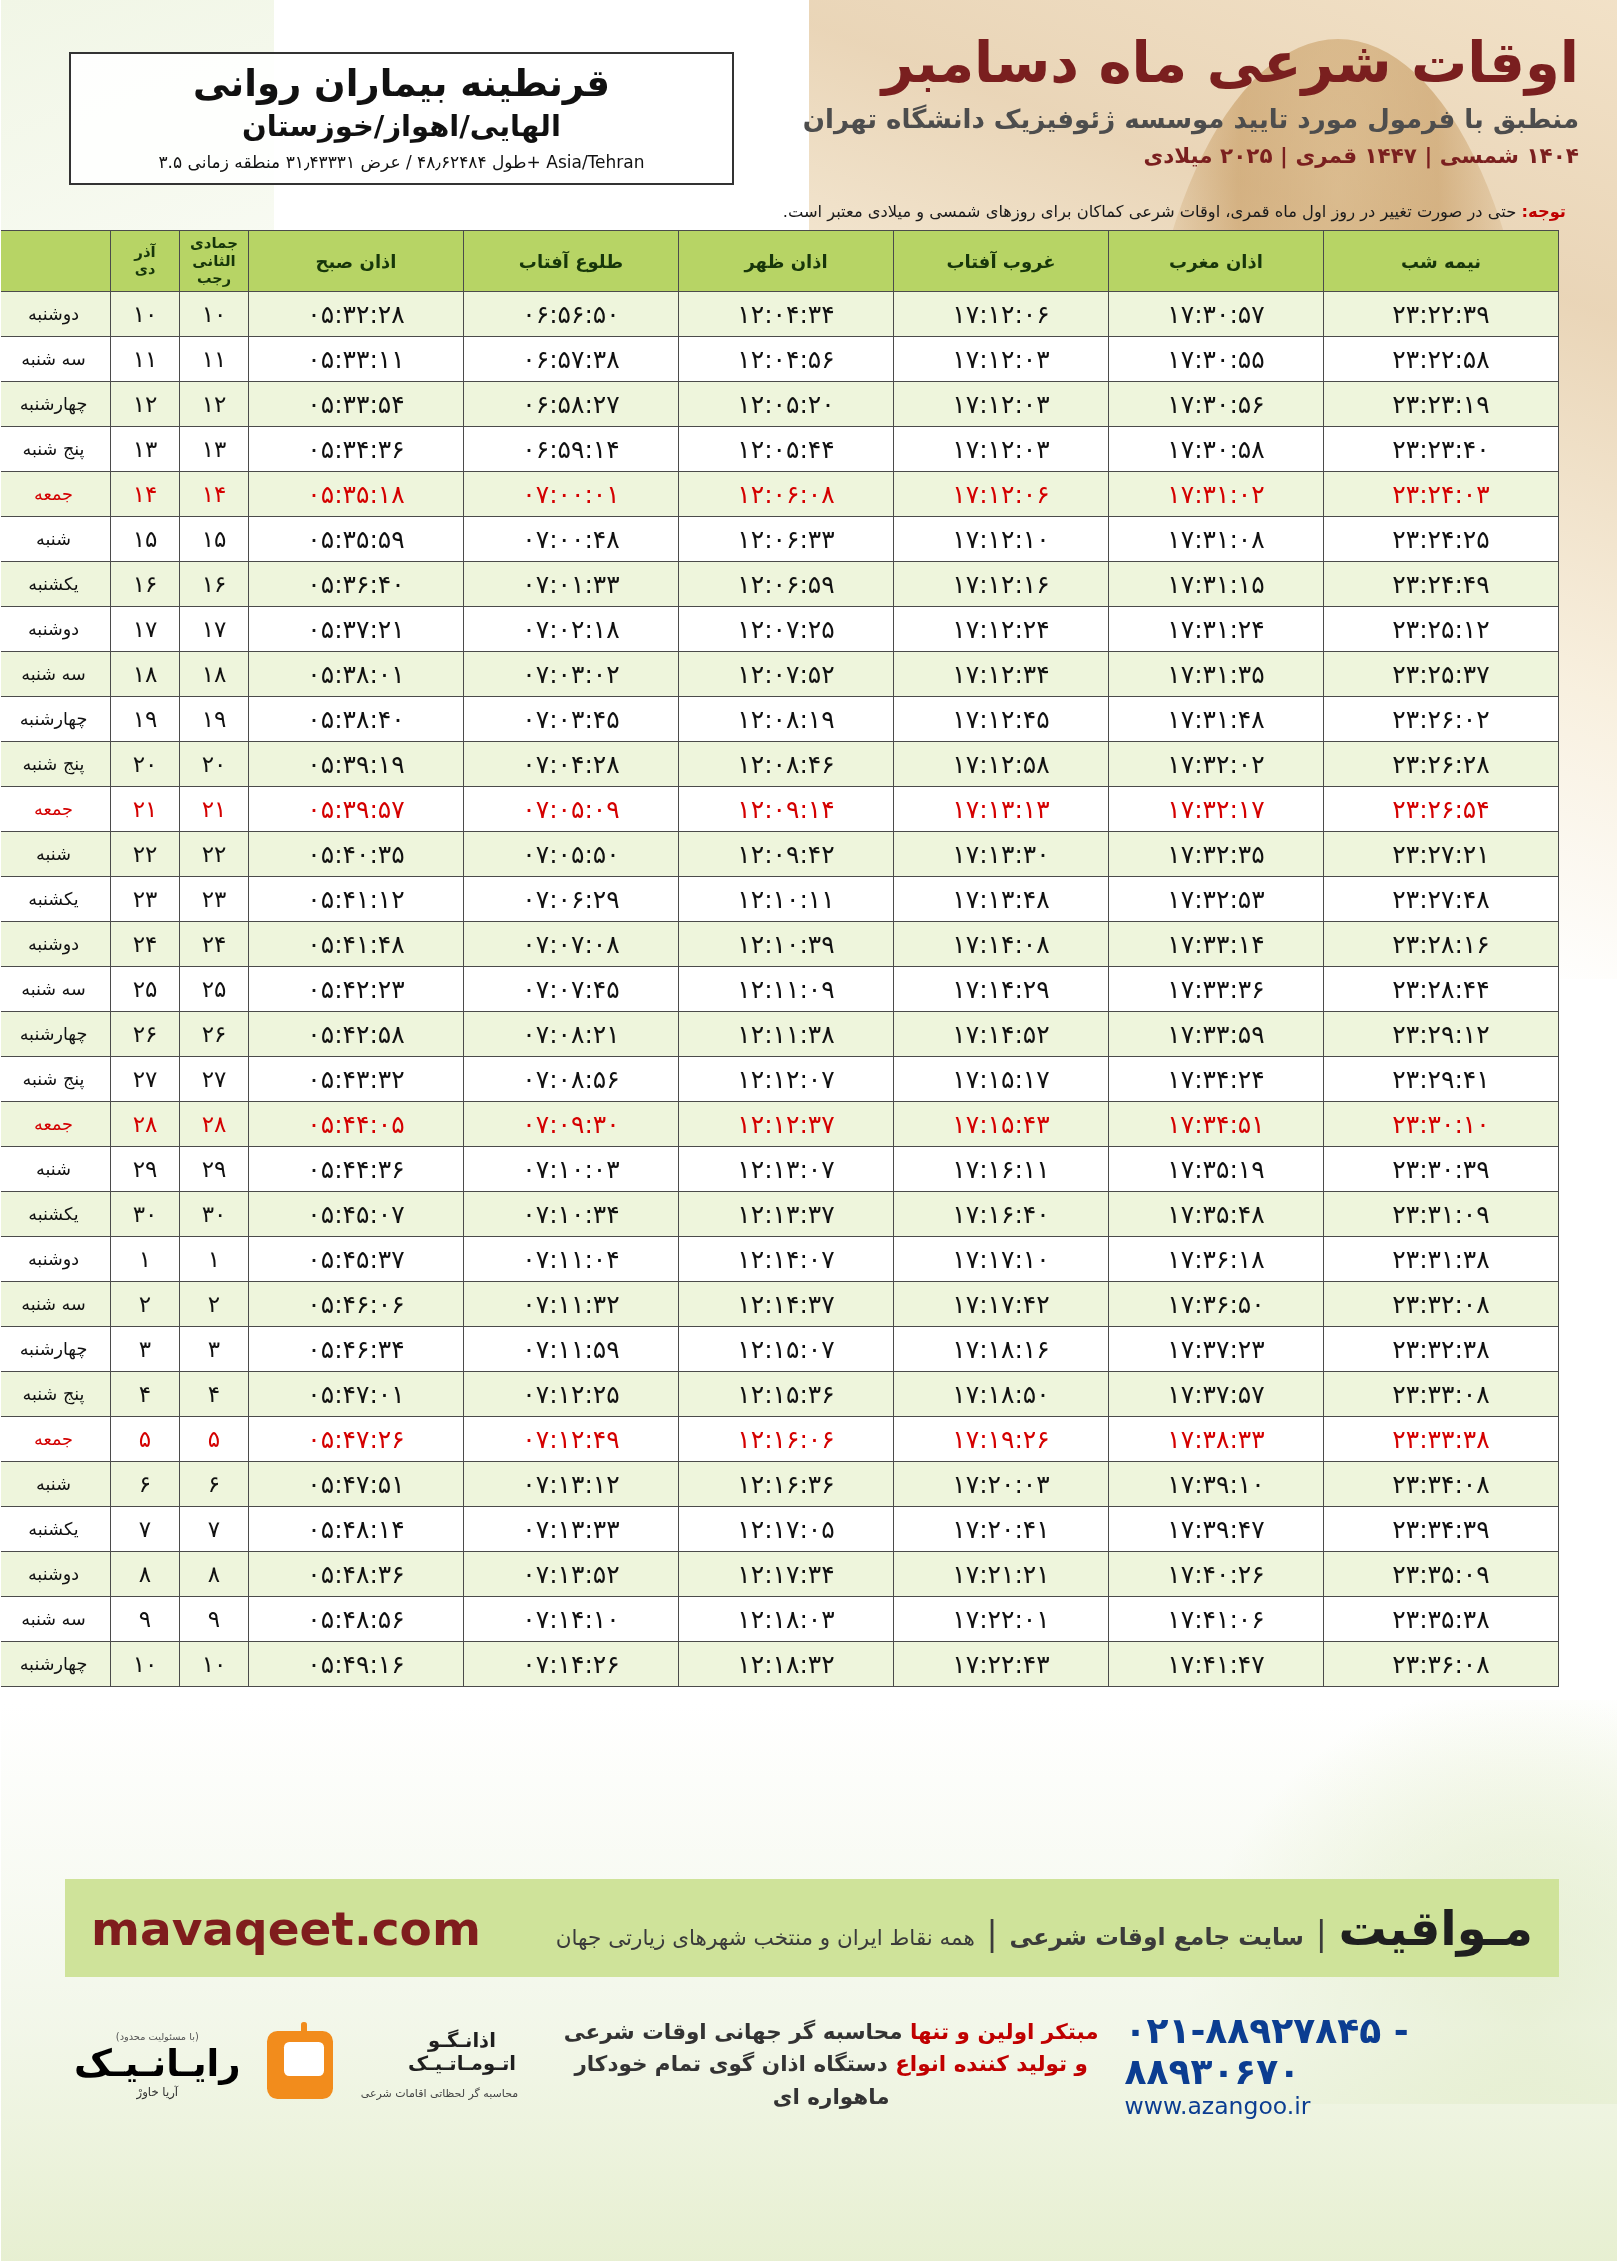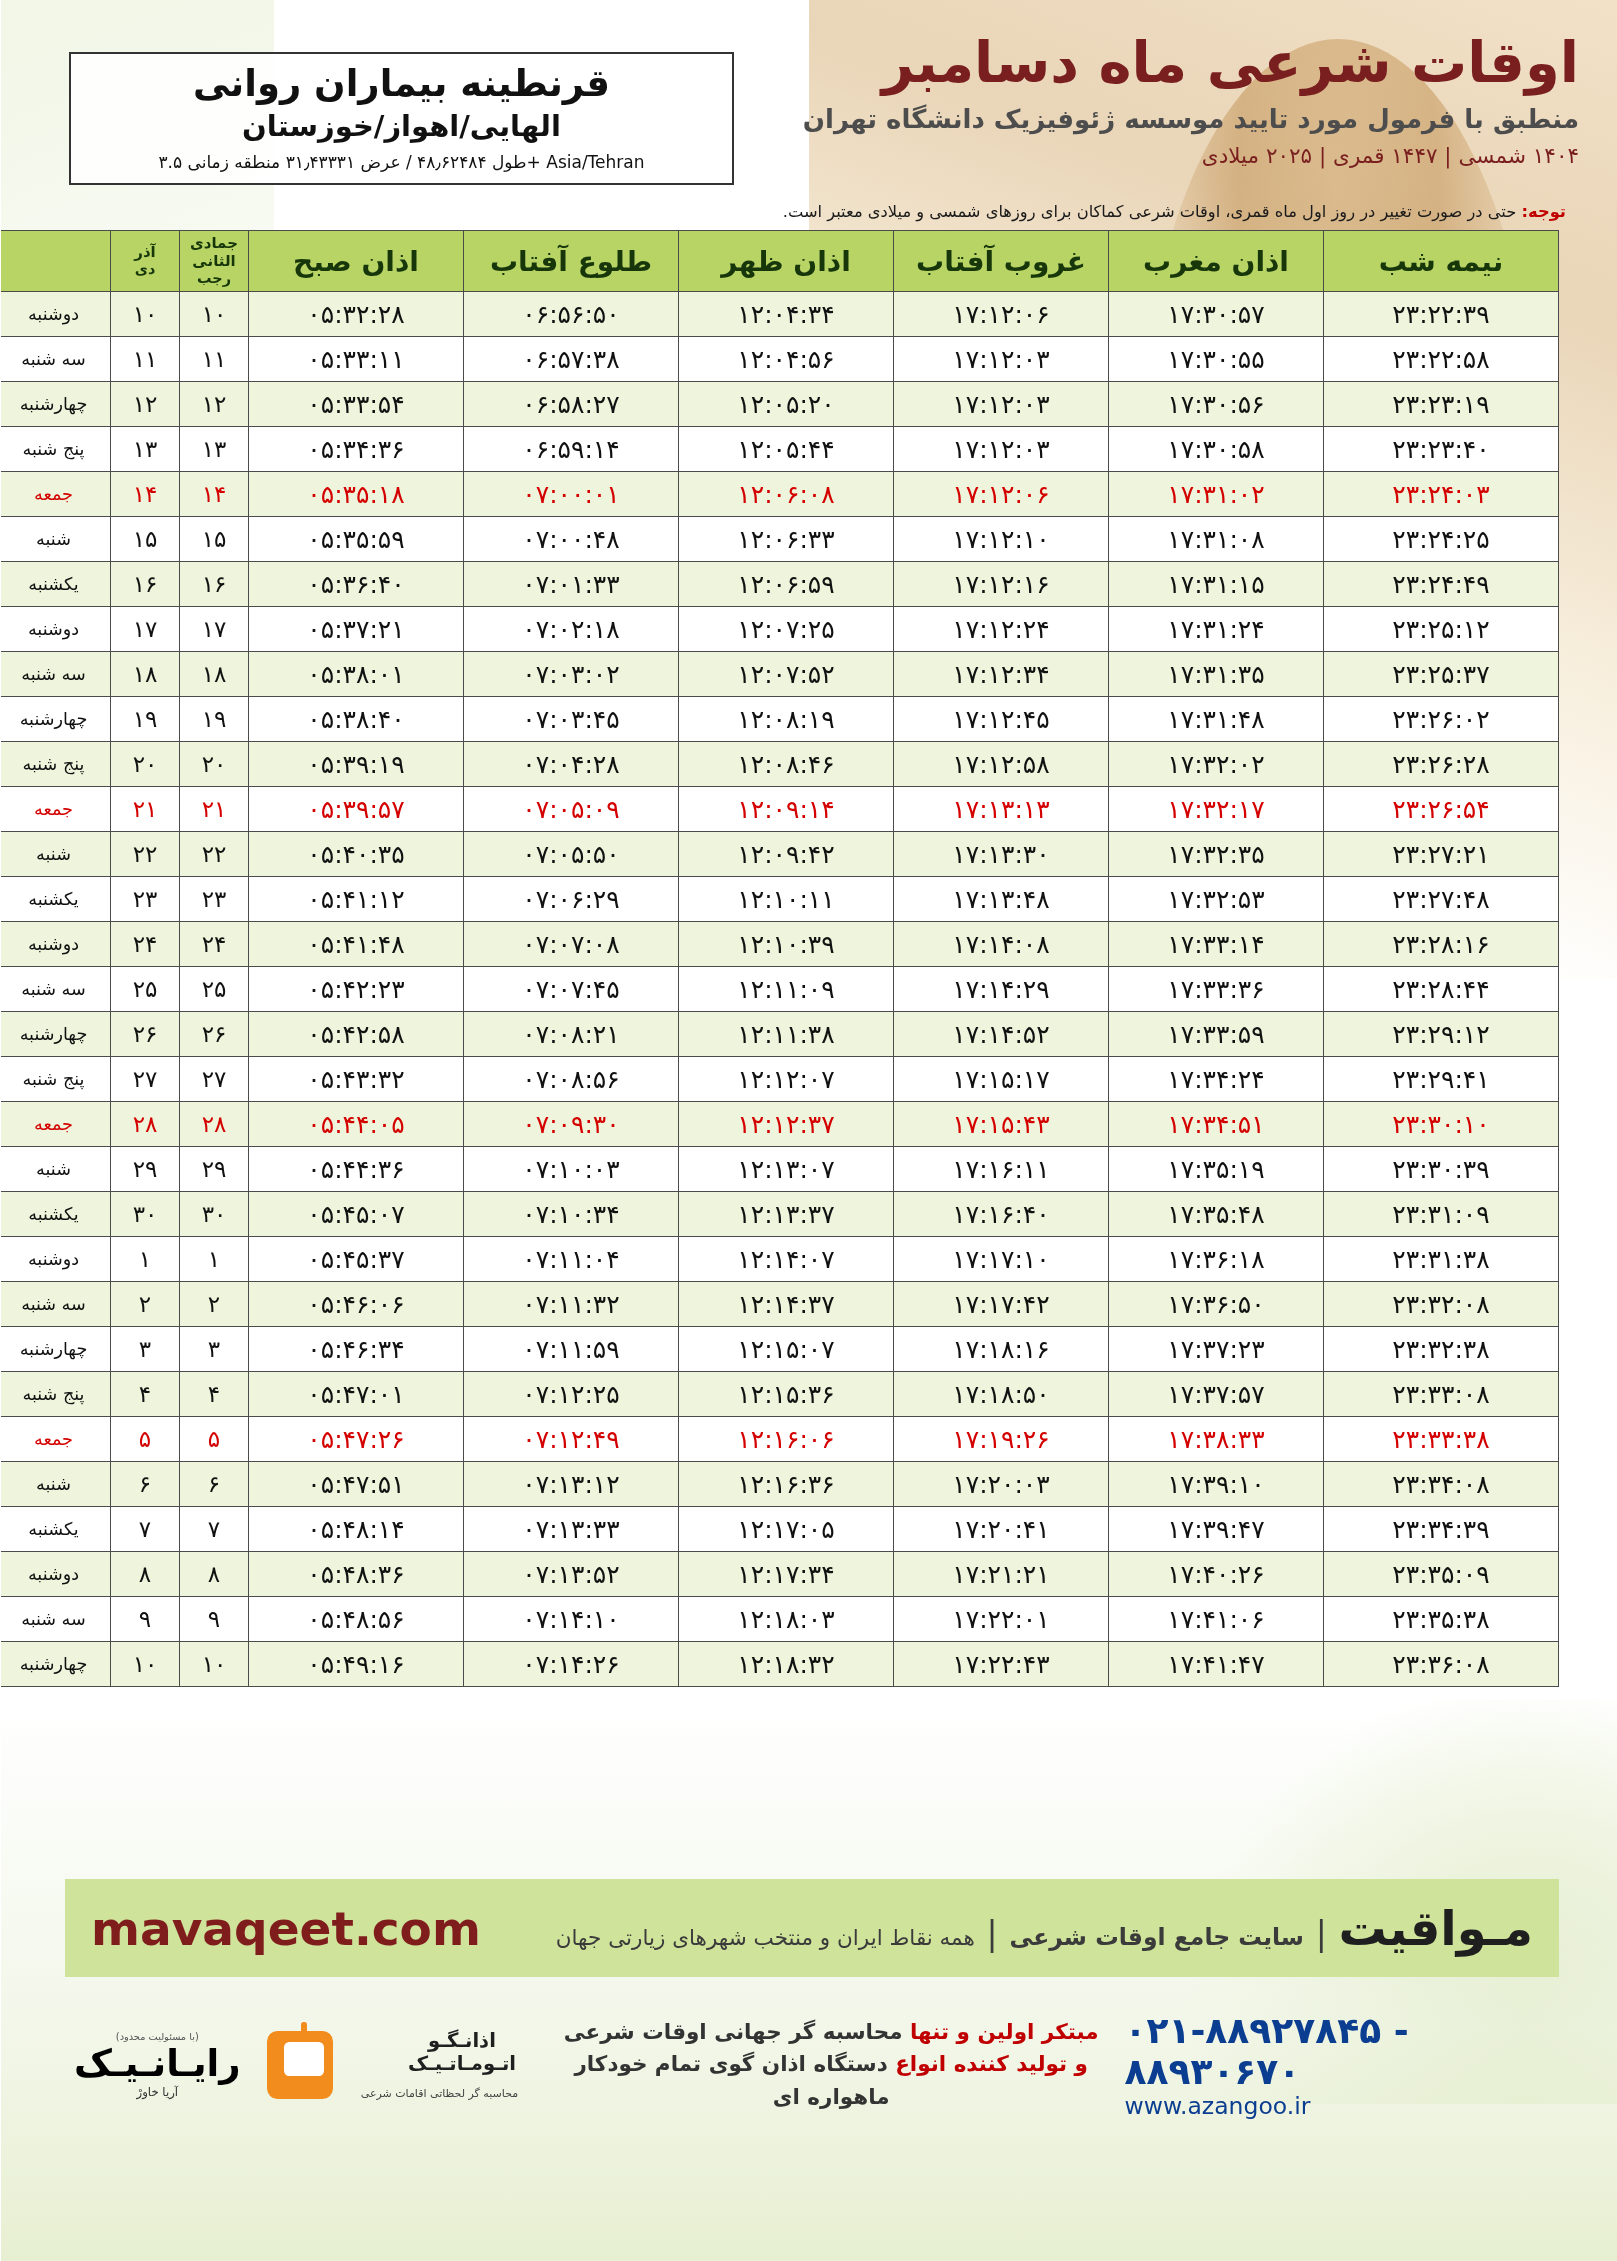--- a/index.html
+++ b/index.html
@@ -26,38 +26,38 @@
   .bg-green-corner{position:absolute;bottom:157px;right:0;width:457px;height:404px;
      background:radial-gradient(circle at 80% 80%, #cfe0a6 0%, rgba(255,255,255,0) 70%);opacity:.8;}
 
   
   .page{position:relative;z-index:2;width:1618px;height:2261px;}
 
   
   .header{position:absolute;top:34px;right:39px;width:1070px;text-align:right;direction:rtl;}
   .h-title{font-size:56px;font-weight:bold;color:#7a1f1f;line-height:1.05;letter-spacing:-0.7px;}
   .h-sub{font-size:26px;font-weight:bold;color:#4d4d4d;margin-top:11.7px;}
-  .h-dates{font-size:21.5px;color:#7a1f1f;font-weight:normal;margin-top:9px;}
+  .h-dates{font-size:21.5px;color:#7a1f1f;font-weight:bold;margin-top:9px;}
 
   
   .citybox{position:absolute;top:52px;left:69px;width:665px;border:2px solid #333;background:rgba(255,255,255,.88);
       text-align:center;padding:9px 6.5px 10.4px 6.5px;box-sizing:border-box;}
   .city-1{font-size:37px;font-weight:bold;color:#111;line-height:1.15;}
   .city-2{font-size:29px;font-weight:bold;color:#111;margin-top:3.9px;}
   .city-3{font-size:17px;color:#111;margin-top:9px;direction:ltr;}
 
   
   .note{position:absolute;top:202px;left:65px;width:1501px;text-align:right;direction:rtl;font-size:16.3px;color:#1a1a1a;}
   .note b{color:#c00000;}
 
   
   .tbl-wrap{position:absolute;top:230px;left:65px;width:1494px;}
   table{border-collapse:collapse;width:100%;table-layout:fixed;direction:rtl;}
   th,td{border:1.3px solid #4b4b4b;text-align:center;vertical-align:middle;}
-  thead th{background:#b7d465;color:#17360a;font-weight:bold;height:60px;font-size:28px;padding:0;}
+  thead th{background:#b7d465;color:#17360a;font-weight:bold;height:60px;font-size:18px;padding:0;}
   thead th.small{font-size:15px;line-height:1.15;}
   .hd-sub{display:block;font-size:14.4px;font-weight:bold;}
   tbody td{height:42px;font-size:25px;color:#111;background:#ffffff;}
   tbody tr:nth-child(odd) td{background:#eef5dc;}
   td.weekday{font-size:17.6px;}
   td.hijri,td.ghamari{font-size:23px;}
   tr.friday td{color:#d40000;}
 
   
   col.c-nimeh{width:235px}

